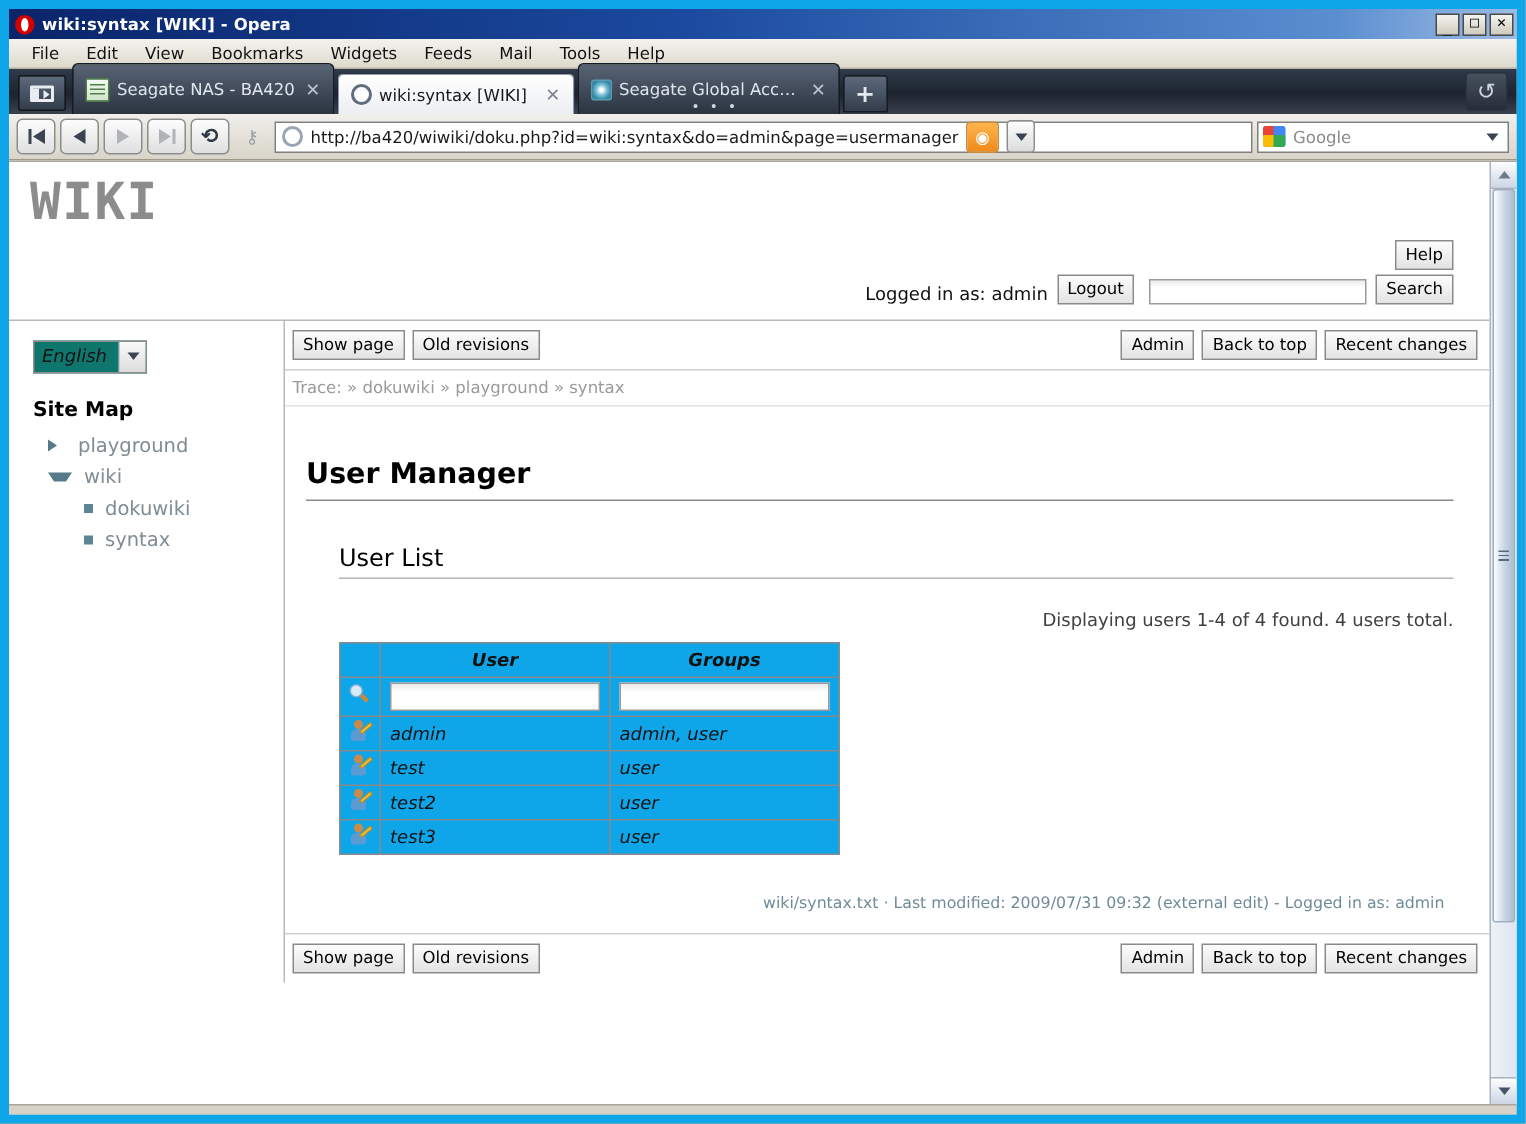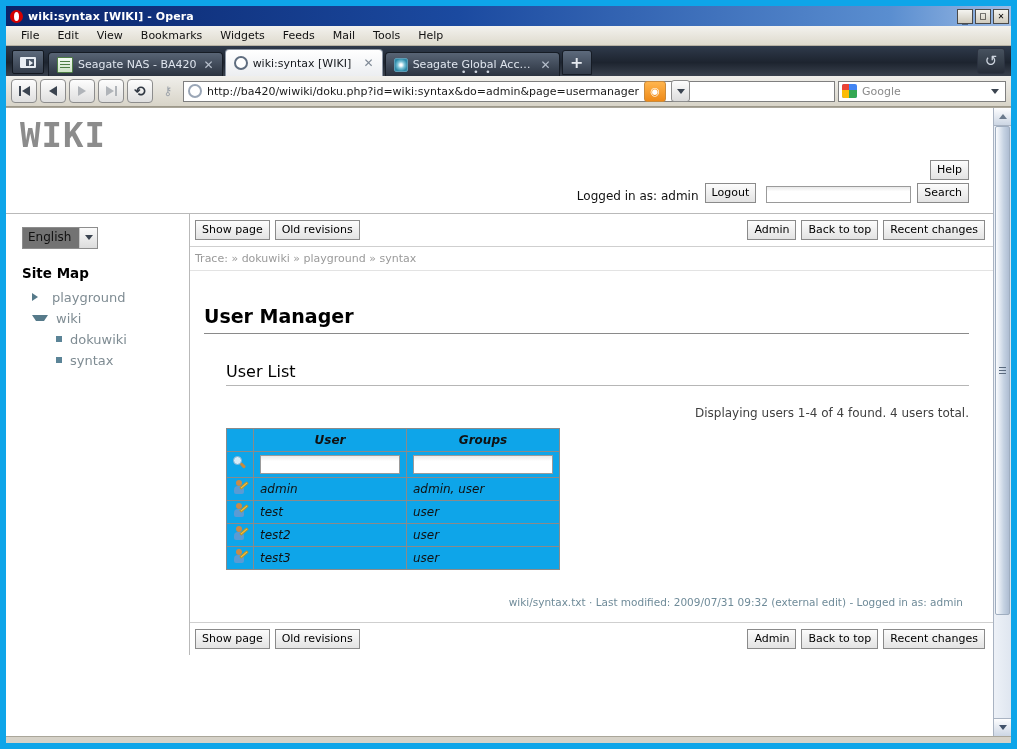--- a/index.html
+++ b/index.html
@@ -86,21 +86,21 @@
     position: relative; box-sizing: border-box;
   }
   .tabtoggle .g::before {
     content:""; position:absolute; left:0; top:0; bottom:0; width:4px; background:#e9edf3;
   }
   .tabtoggle .g::after {
     content:""; position:absolute; right:1px; top:1px;
     border-left:4px solid #e9edf3; border-top:3px solid transparent; border-bottom:3px solid transparent;
   }
   .tab {
-    height: 24px; min-width: 158px; max-width: 175px;
+    height: 34px; min-width: 158px; max-width: 175px;
     display: flex; align-items: center; gap: 5px;
     padding: 0 6px 0 8px;
     margin-right: 2px;
     border-radius: 4px 4px 0 0;
     background: linear-gradient(to bottom,#586475,#2b3340);
     border: 1px solid #161c25; border-bottom: none;
     color: #dfe5ee; font-size: 11px;
     box-sizing: border-box;
     position: relative;
   }
@@ -267,21 +267,21 @@
   .dw-body { display: flex; border-top: 1px solid #b9b9b9; }
   .dw-side {
     width: 184px; flex: 0 0 184px;
     border-right: 1px solid #b9b9b9;
     padding: 12px 0 0 16px;
     box-sizing: border-box;
     min-height: 420px;
   }
   .lang-select {
     display: inline-flex; align-items: stretch;
-    border: 1px solid #8d8d8d; background: #737373; height: 20px;
+    border: 1px solid #8d8d8d; background: #0f766e; height: 20px; font-style: italic;
   }
   .lang-select .val { font-size:12px; padding: 2px 8px 0 5px; color:#111; }
   .lang-select .arrowbx {
     width: 17px; border-left: 1px solid #c6c6c6;
     background: linear-gradient(to bottom,#fafafa,#dcdcdc);
     display:flex;align-items:center;justify-content:center;
   }
   .sitemap-title { font-size: 13.5px; font-weight: bold; color:#000; margin: 16px 0 6px 0; }
   .tree { list-style:none; margin:0; padding:0 0 0 10px; font-size:13px; }
   .tree li { display:flex; align-items:center; gap:8px; padding: 3px 0; }

